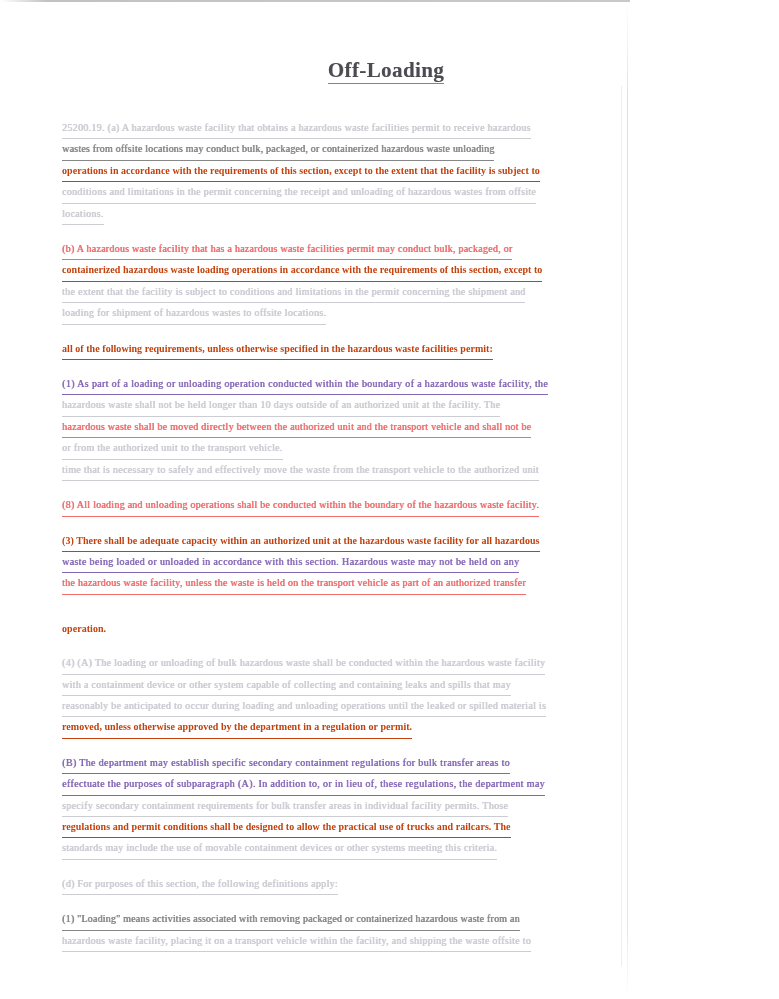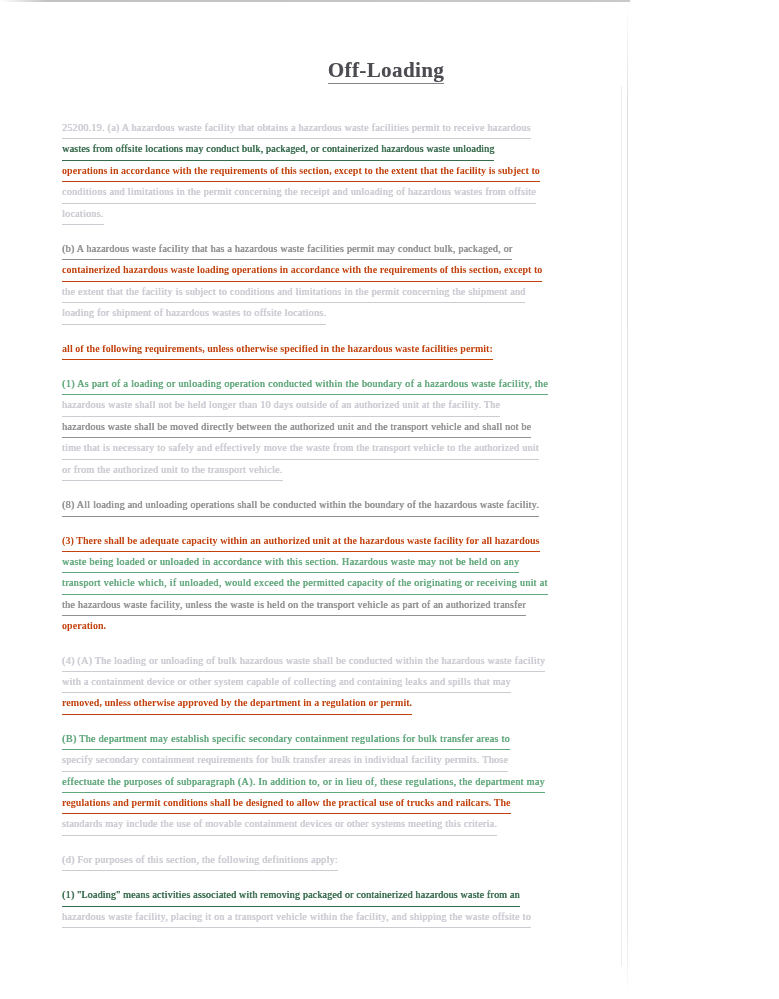--- a/index.html
+++ b/index.html
@@ -80,28 +80,28 @@
   
   .ln {
     display: block;
     white-space: nowrap;
     line-height: 20.4px;
     border-bottom: 1px solid currentColor;
     width: -moz-fit-content;
     width: fit-content;
     max-width: 648px;
   }
-  .ln.nounder { border-bottom: none; }
+  .ln.nounder { border-bottom: none; margin-top: 24px; }
 
   
   .f0 { color: #c2410c; font-weight: bold; opacity: 1;    letter-spacing: 0.05px; }
-  .f2 { color: #14532d; opacity: 0.85; letter-spacing: 0.2px; }
-  .f3 { color: #737373; opacity: 0.78; letter-spacing: 0.25px; }
+  .f2 { color: #737373; opacity: 0.85; letter-spacing: 0.2px; }
+  .f3 { color: #ef4444; opacity: 0.78; letter-spacing: 0.25px; }
   .f4 { color: #b9b9c3; opacity: 0.72; letter-spacing: 0.3px; }
-  .f5 { color: #15803d; opacity: 0.68; letter-spacing: 0.35px; }
+  .f5 { color: #4c1d95; opacity: 0.68; letter-spacing: 0.35px; }
 
   
   .f2, .f3, .f4, .f5 {
     text-shadow: 0.5px 0 0 currentColor, -0.4px 0.3px 0 rgba(190,190,200,0.5);
   }
 </style>
 </head>
 <body>
 
 <div class="page">
@@ -130,42 +130,42 @@
           <span class="ln f4">the extent that the facility is subject to conditions and limitations in the permit concerning the shipment and</span>
           <span class="ln f4">loading for shipment of hazardous wastes to offsite locations.</span>
         </p>
         <p class="para">
           <span class="ln f0">all of the following requirements, unless otherwise specified in the hazardous waste facilities permit:</span>
         </p>
         <p class="para">
           <span class="ln f5">(1) As part of a loading or unloading operation conducted within the boundary of a hazardous waste facility, the</span>
           <span class="ln f4">hazardous waste shall not be held longer than 10 days outside of an authorized unit at the facility. The</span>
           <span class="ln f3">hazardous waste shall be moved directly between the authorized unit and the transport vehicle and shall not be</span>
+          <span class="ln f4">or from the authorized unit to the transport vehicle.</span>
           <span class="ln f4">time that is necessary to safely and effectively move the waste from the transport vehicle to the authorized unit</span>
-          <span class="ln f4">or from the authorized unit to the transport vehicle.</span>
         </p>
         <p class="para">
           <span class="ln f3">(8) All loading and unloading operations shall be conducted within the boundary of the hazardous waste facility.</span>
         </p>
         <p class="para">
           <span class="ln f0">(3) There shall be adequate capacity within an authorized unit at the hazardous waste facility for all hazardous</span>
           <span class="ln f5">waste being loaded or unloaded in accordance with this section. Hazardous waste may not be held on any</span>
-          <span class="ln f5">transport vehicle which, if unloaded, would exceed the permitted capacity of the originating or receiving unit at</span>
           <span class="ln f3">the hazardous waste facility, unless the waste is held on the transport vehicle as part of an authorized transfer</span>
           <span class="ln f0 nounder">operation.</span>
         </p>
         <p class="para">
           <span class="ln f4">(4) (A) The loading or unloading of bulk hazardous waste shall be conducted within the hazardous waste facility</span>
           <span class="ln f4">with a containment device or other system capable of collecting and containing leaks and spills that may</span>
+          <span class="ln f4">reasonably be anticipated to occur during loading and unloading operations until the leaked or spilled material is</span>
           <span class="ln f0">removed, unless otherwise approved by the department in a regulation or permit.</span>
         </p>
         <p class="para">
           <span class="ln f5">(B) The department may establish specific secondary containment regulations for bulk transfer areas to</span>
+          <span class="ln f5">effectuate the purposes of subparagraph (A). In addition to, or in lieu of, these regulations, the department may</span>
           <span class="ln f4">specify secondary containment requirements for bulk transfer areas in individual facility permits. Those</span>
-          <span class="ln f5">effectuate the purposes of subparagraph (A). In addition to, or in lieu of, these regulations, the department may</span>
           <span class="ln f0">regulations and permit conditions shall be designed to allow the practical use of trucks and railcars. The</span>
           <span class="ln f4">standards may include the use of movable containment devices or other systems meeting this criteria.</span>
         </p>
         <p class="para">
           <span class="ln f4">(d) For purposes of this section, the following definitions apply:</span>
         </p>
         <p class="para">
           <span class="ln f2">(1) "Loading" means activities associated with removing packaged or containerized hazardous waste from an</span>
           <span class="ln f4">hazardous waste facility, placing it on a transport vehicle within the facility, and shipping the waste offsite to</span>
         </p>

